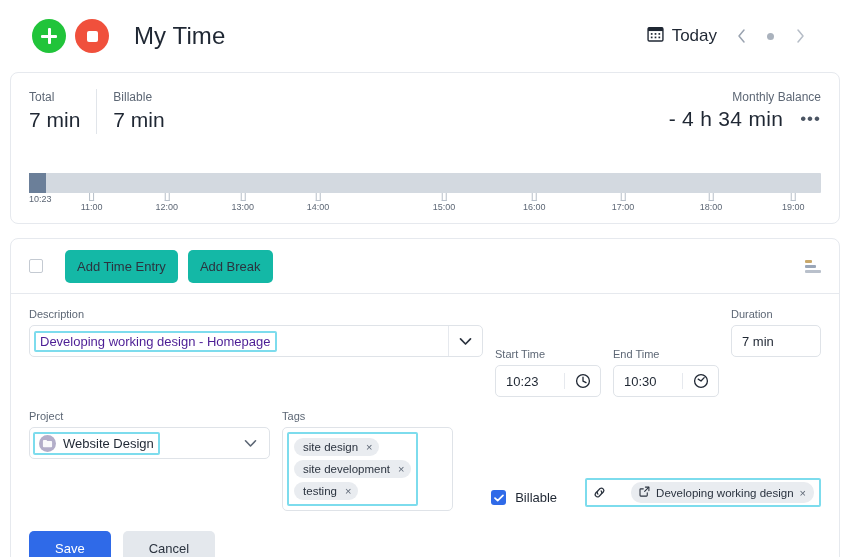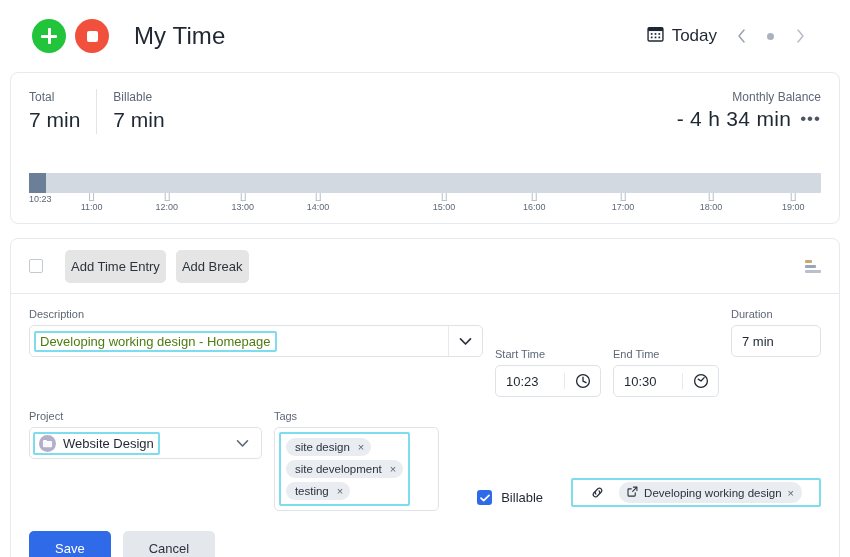--- a/index.html
+++ b/index.html
@@ -73,21 +73,21 @@
   .totals { display:flex; align-items:flex-start; }
   .tot-block { padding-right: 16px; }
   .tot-block.divided { border-left:1px solid #e1e5ea; padding-left:16px; }
   .tot-label { font-size:12px; color:#5d6775; line-height:16px; }
   .tot-value { font-size:21px; color:#1f2733; line-height:28px; margin-top:1px; }
 
   .balance {
     position:absolute; right: 18px; top: 16px; text-align:right;
   }
   .bal-label { font-size:12px; color:#5d6775; line-height:16px; }
-  .bal-row { display:flex; align-items:center; justify-content:flex-end; gap:9px; }
+  .bal-row { display:flex; align-items:center; justify-content:flex-end; gap:17px; }
   .bal-value { font-size:21px; color:#1f2733; line-height:28px; letter-spacing:.3px; }
   .kebab { color:#4b5563; font-size:17px; letter-spacing:1px; line-height:12px; cursor:pointer; }
 
   
   .timeline { position:absolute; left:18px; right:18px; top:100px; }
   .track {
     position:relative; height:20px; background:#d3d9e0; border-radius:1px;
   }
   .track .filled {
     position:absolute; left:0; top:0; bottom:0; width:2.1%;
@@ -107,22 +107,22 @@
   .entry-card { margin-top: 14px; }
   .toolbar {
     height: 55px; display:flex; align-items:center; gap:10px;
     padding: 0 18px; border-bottom:1px solid #e6e9ee;
   }
   .tb-check {
     width:14px; height:14px; border:1px solid #c4cad2; border-radius:2px;
     background:#fff; cursor:pointer; margin-right:12px;
   }
   .pill-btn {
-    background:#e5e5e5; border:none; border-radius:5px;
-    font-size:13px; color:#2b333f; padding:9px 6px; cursor:pointer;
+    background:#14b8a6; border:none; border-radius:5px;
+    font-size:13px; color:#2b333f; padding:9px 12px; cursor:pointer;
     font-family: inherit;
   }
   .tb-right { margin-left:auto; cursor:pointer; display:flex; flex-direction:column; gap:2px; align-items:flex-start; }
   .sort-bar { height:3px; border-radius:1px; }
 
   
   .form { padding: 14px 18px 16px 18px; }
   .fl { font-size:11px; color:#5d6775; margin-bottom:5px; display:block; }
   .row1 { display:flex; align-items:flex-start; gap:12px; }
   .field { }
@@ -134,21 +134,21 @@
     border:1px solid #dfe3e8; border-radius:5px;
   }
   .desc-shell { width:100%; }
   .hl {
     border:2px solid #7ddced;
     border-radius:2px;
     padding: 1px 4px;
     display:inline-flex; align-items:center;
   }
   .desc-text {
-    font-size:13px; color:#4d7c0f; white-space:nowrap;text-align:right;
+    font-size:13px; color:#4c1d95; white-space:nowrap;text-align:right;
   }
   .desc-inner { flex:1; padding-left:4px; display:flex; align-items:center; min-width:0; }
   .chev-cell {
     width:34px; height:100%; display:flex; align-items:center; justify-content:center;
     border-left:1px solid #e6e9ee; cursor:pointer;
   }
   .chev { color:#2b333f; }
 
   .time-field { width:106px;margin-top:40px; }
   .time-shell { display:flex; }
@@ -204,22 +204,22 @@
     width:15px; height:15px; border-radius:3px; background:#2f6ae8;
     display:flex; align-items:center; justify-content:center; cursor:pointer;
   }
   .billable-label { font-size:13px; color:#1f2733; }
 
   .link-area {
     display:flex; align-items:center; gap:0;
     margin-left: 16px; align-self:flex-end; padding-bottom:4px;
   }
   .link-hl {
-    border:2px solid #7ddced; border-radius:2px; padding:2px 17px;
-    display:flex; align-items:center; gap:14px;justify-content:space-between;
+    border:2px solid #7ddced; border-radius:2px; padding:2px 5px;
+    display:flex; align-items:center; gap:24px;justify-content:space-between;
   }
   .chain-icon { color:#2b333f; display:flex; }
   .link-chip {
     background:#e9ecf0; border-radius:10px;
     font-size:11.5px; color:#2b333f;
     padding:4px 8px 4px 8px;
     display:inline-flex; align-items:center; gap:6px; white-space:nowrap;
   }
   .link-chip .x { color:#5d6775; font-size:11px; cursor:pointer; }
 

